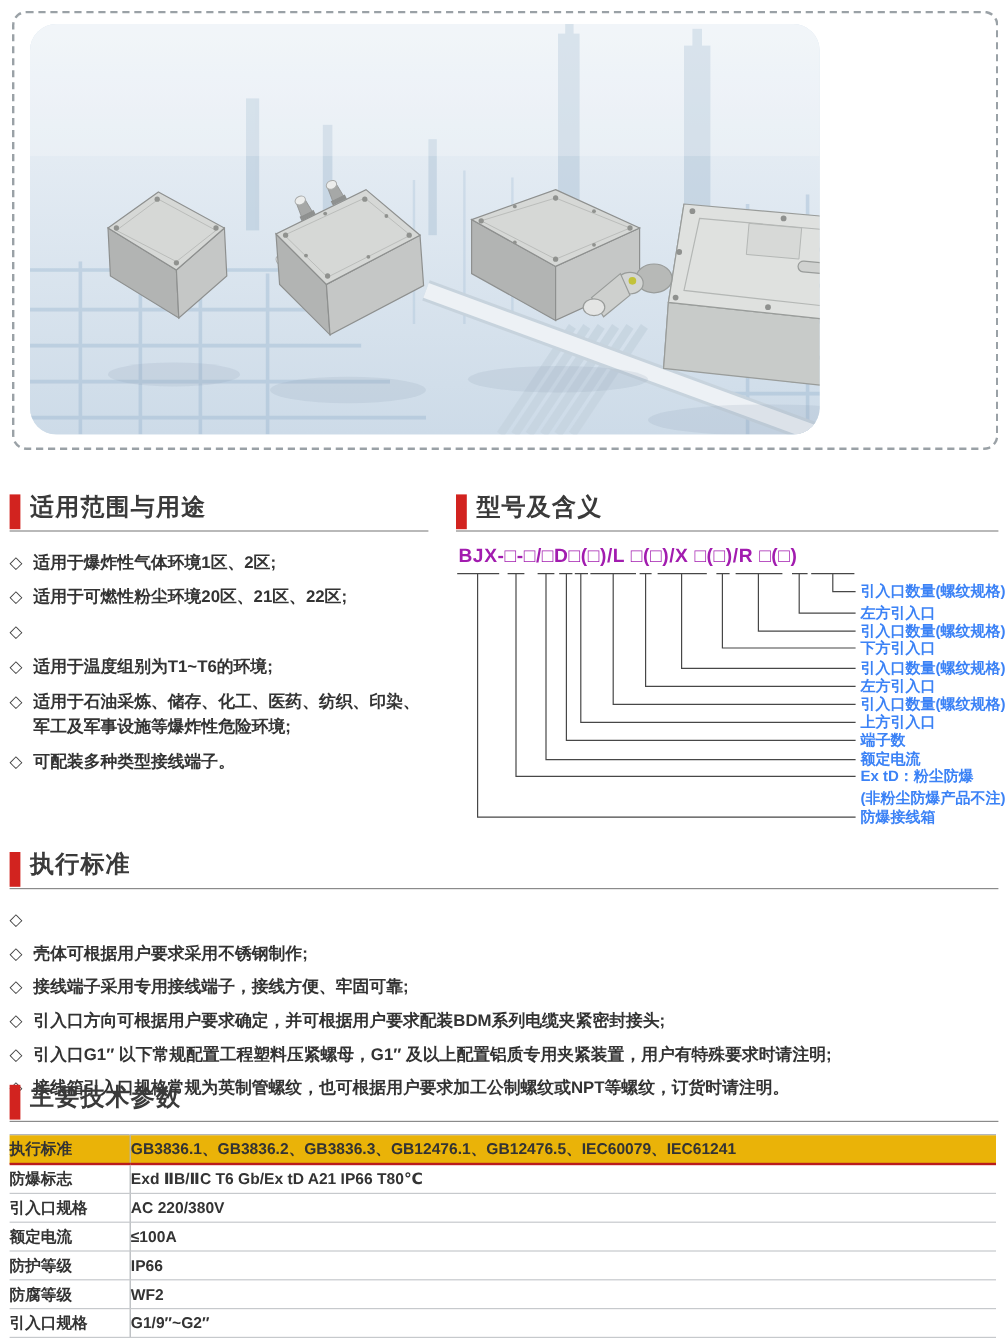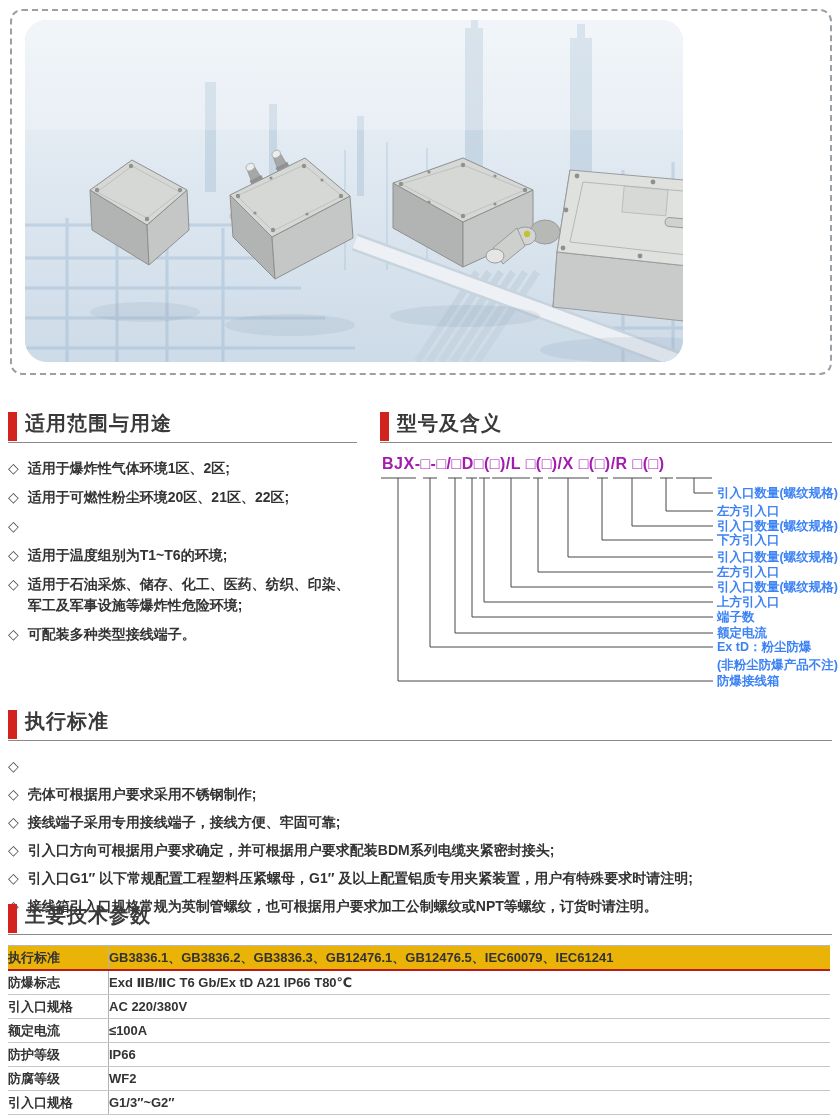--- a/index.html
+++ b/index.html
@@ -327,18 +327,18 @@
         <tr>
           <td class="lab">防护等级</td>
           <td class="val">IP66</td>
         </tr>
         <tr>
           <td class="lab">防腐等级</td>
           <td class="val">WF2</td>
         </tr>
         <tr>
           <td class="lab">引入口规格</td>
-          <td class="val">G1/3″~G2″</td>
+          <td class="val">G1/9″~G2″</td>
         </tr>
       </tbody>
     </table>
   </section>
 </div>
 
 </body></html>

